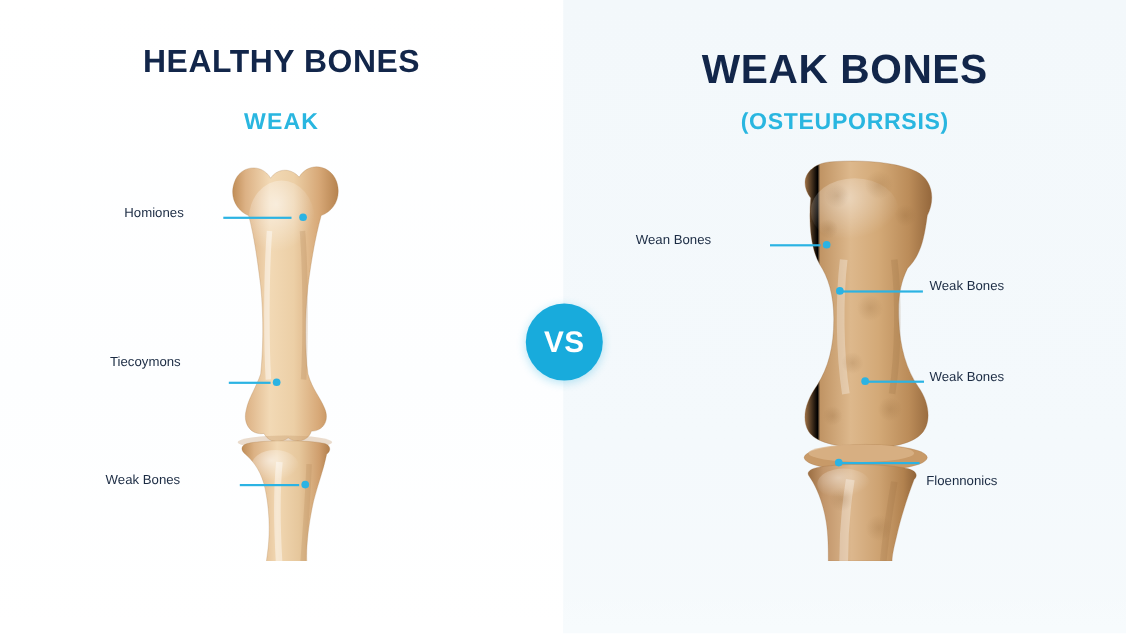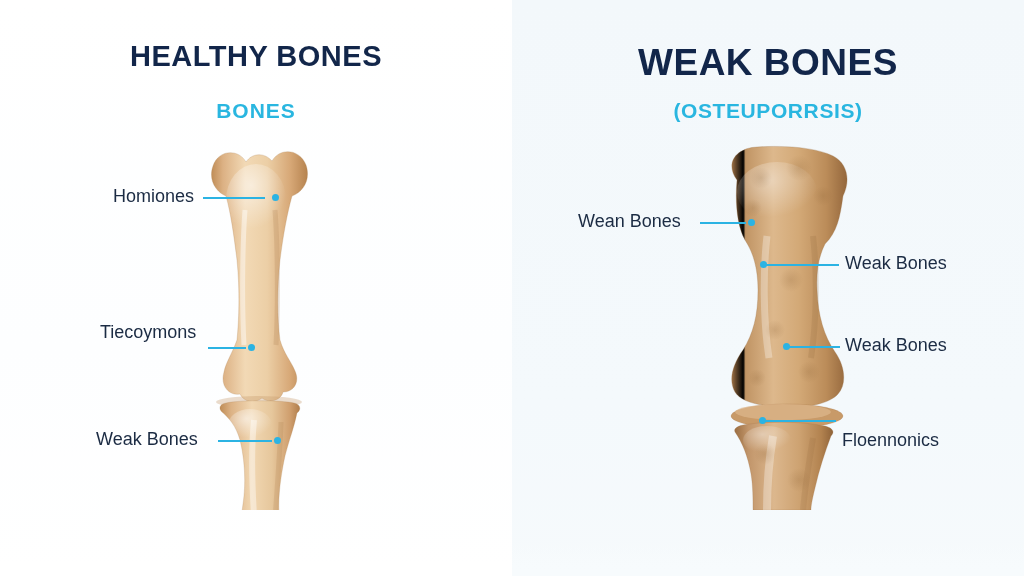--- a/index.html
+++ b/index.html
@@ -106,21 +106,21 @@
     font-weight: bold;
     letter-spacing: 0.5px;
     box-shadow: 0 2px 9px rgba(24,171,220,0.32);
     z-index: 20;
   }
 
   
   .label {
     position: absolute;
     color: #1b2b43;
-    font-size: 18px;
+    font-size: 12px;
     white-space: nowrap;
     z-index: 12;
   }
   .leader {
     position: absolute;
     height: 2px;
     background: #2bb3e3;
     z-index: 11;
   }
   .leader-dot {
@@ -269,25 +269,26 @@
       <path d="M118,298 C114,322 110,348 108,370" stroke="#8d6235" stroke-opacity="0.16" stroke-width="6" fill="none"></path>
       <circle cx="70" cy="314" r="11" fill="url(#wbSpeck)"></circle>
       <circle cx="104" cy="340" r="12" fill="url(#wbSpeck)"></circle>
       <ellipse cx="72" cy="300" rx="24" ry="14" fill="url(#wbHi)"></ellipse>
     </svg>
 
     <div class="bottom-fade-r"></div>
   </div>
 
   <div class="title title-left">HEALTHY BONES</div>
-  <div class="subtitle subtitle-left">BONES</div>
+  <div class="subtitle subtitle-left">WEAK</div>
 
   <div class="title title-right">WEAK BONES</div>
   <div class="subtitle subtitle-right">(OSTEUPORRSIS)</div>
 
+  <div class="vs-badge">VS</div>
 
   <div id="callouts">
       <div class="label" style="left: 113px; top: 186px;">Homiones</div>
       <div class="leader" style="left: 203px; top: 197px; width: 62px;"></div>
       <div class="leader-dot" style="left: 272px; top: 194px;"></div>
       <div class="label" style="left: 100px; top: 322px;">Tiecoymons</div>
       <div class="leader" style="left: 208px; top: 347px; width: 38px;"></div>
       <div class="leader-dot" style="left: 248px; top: 344px;"></div>
       <div class="label" style="left: 96px; top: 429px;">Weak Bones</div>
       <div class="leader" style="left: 218px; top: 440px; width: 54px;"></div>

